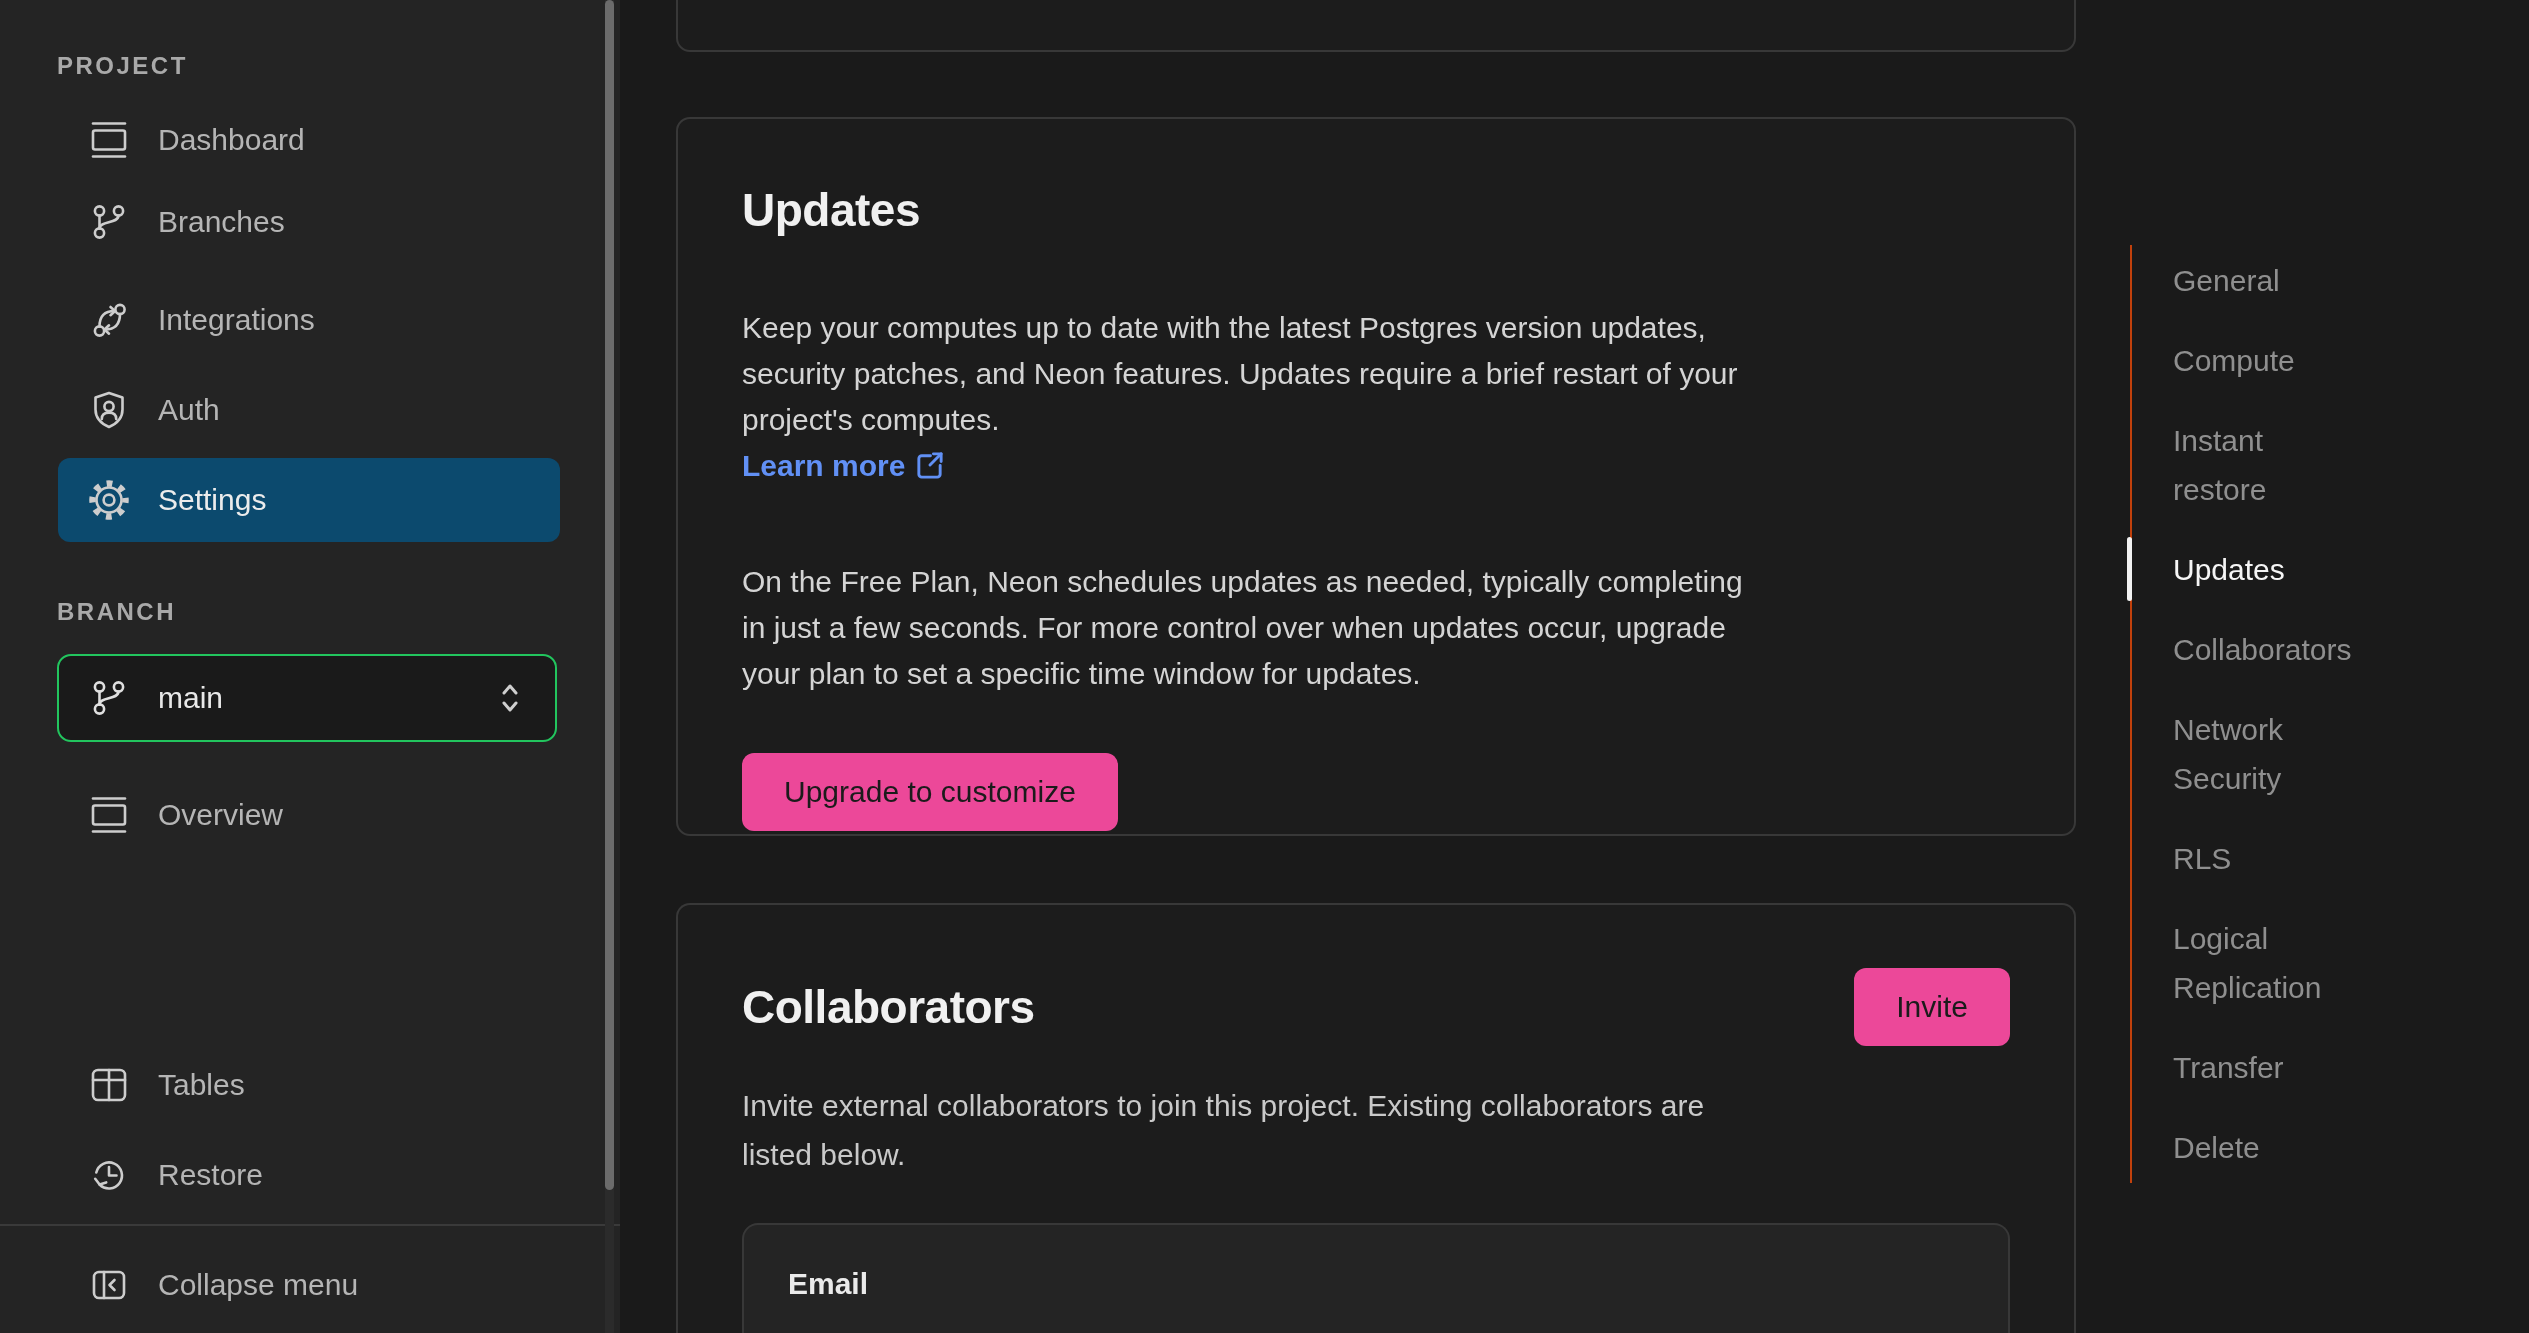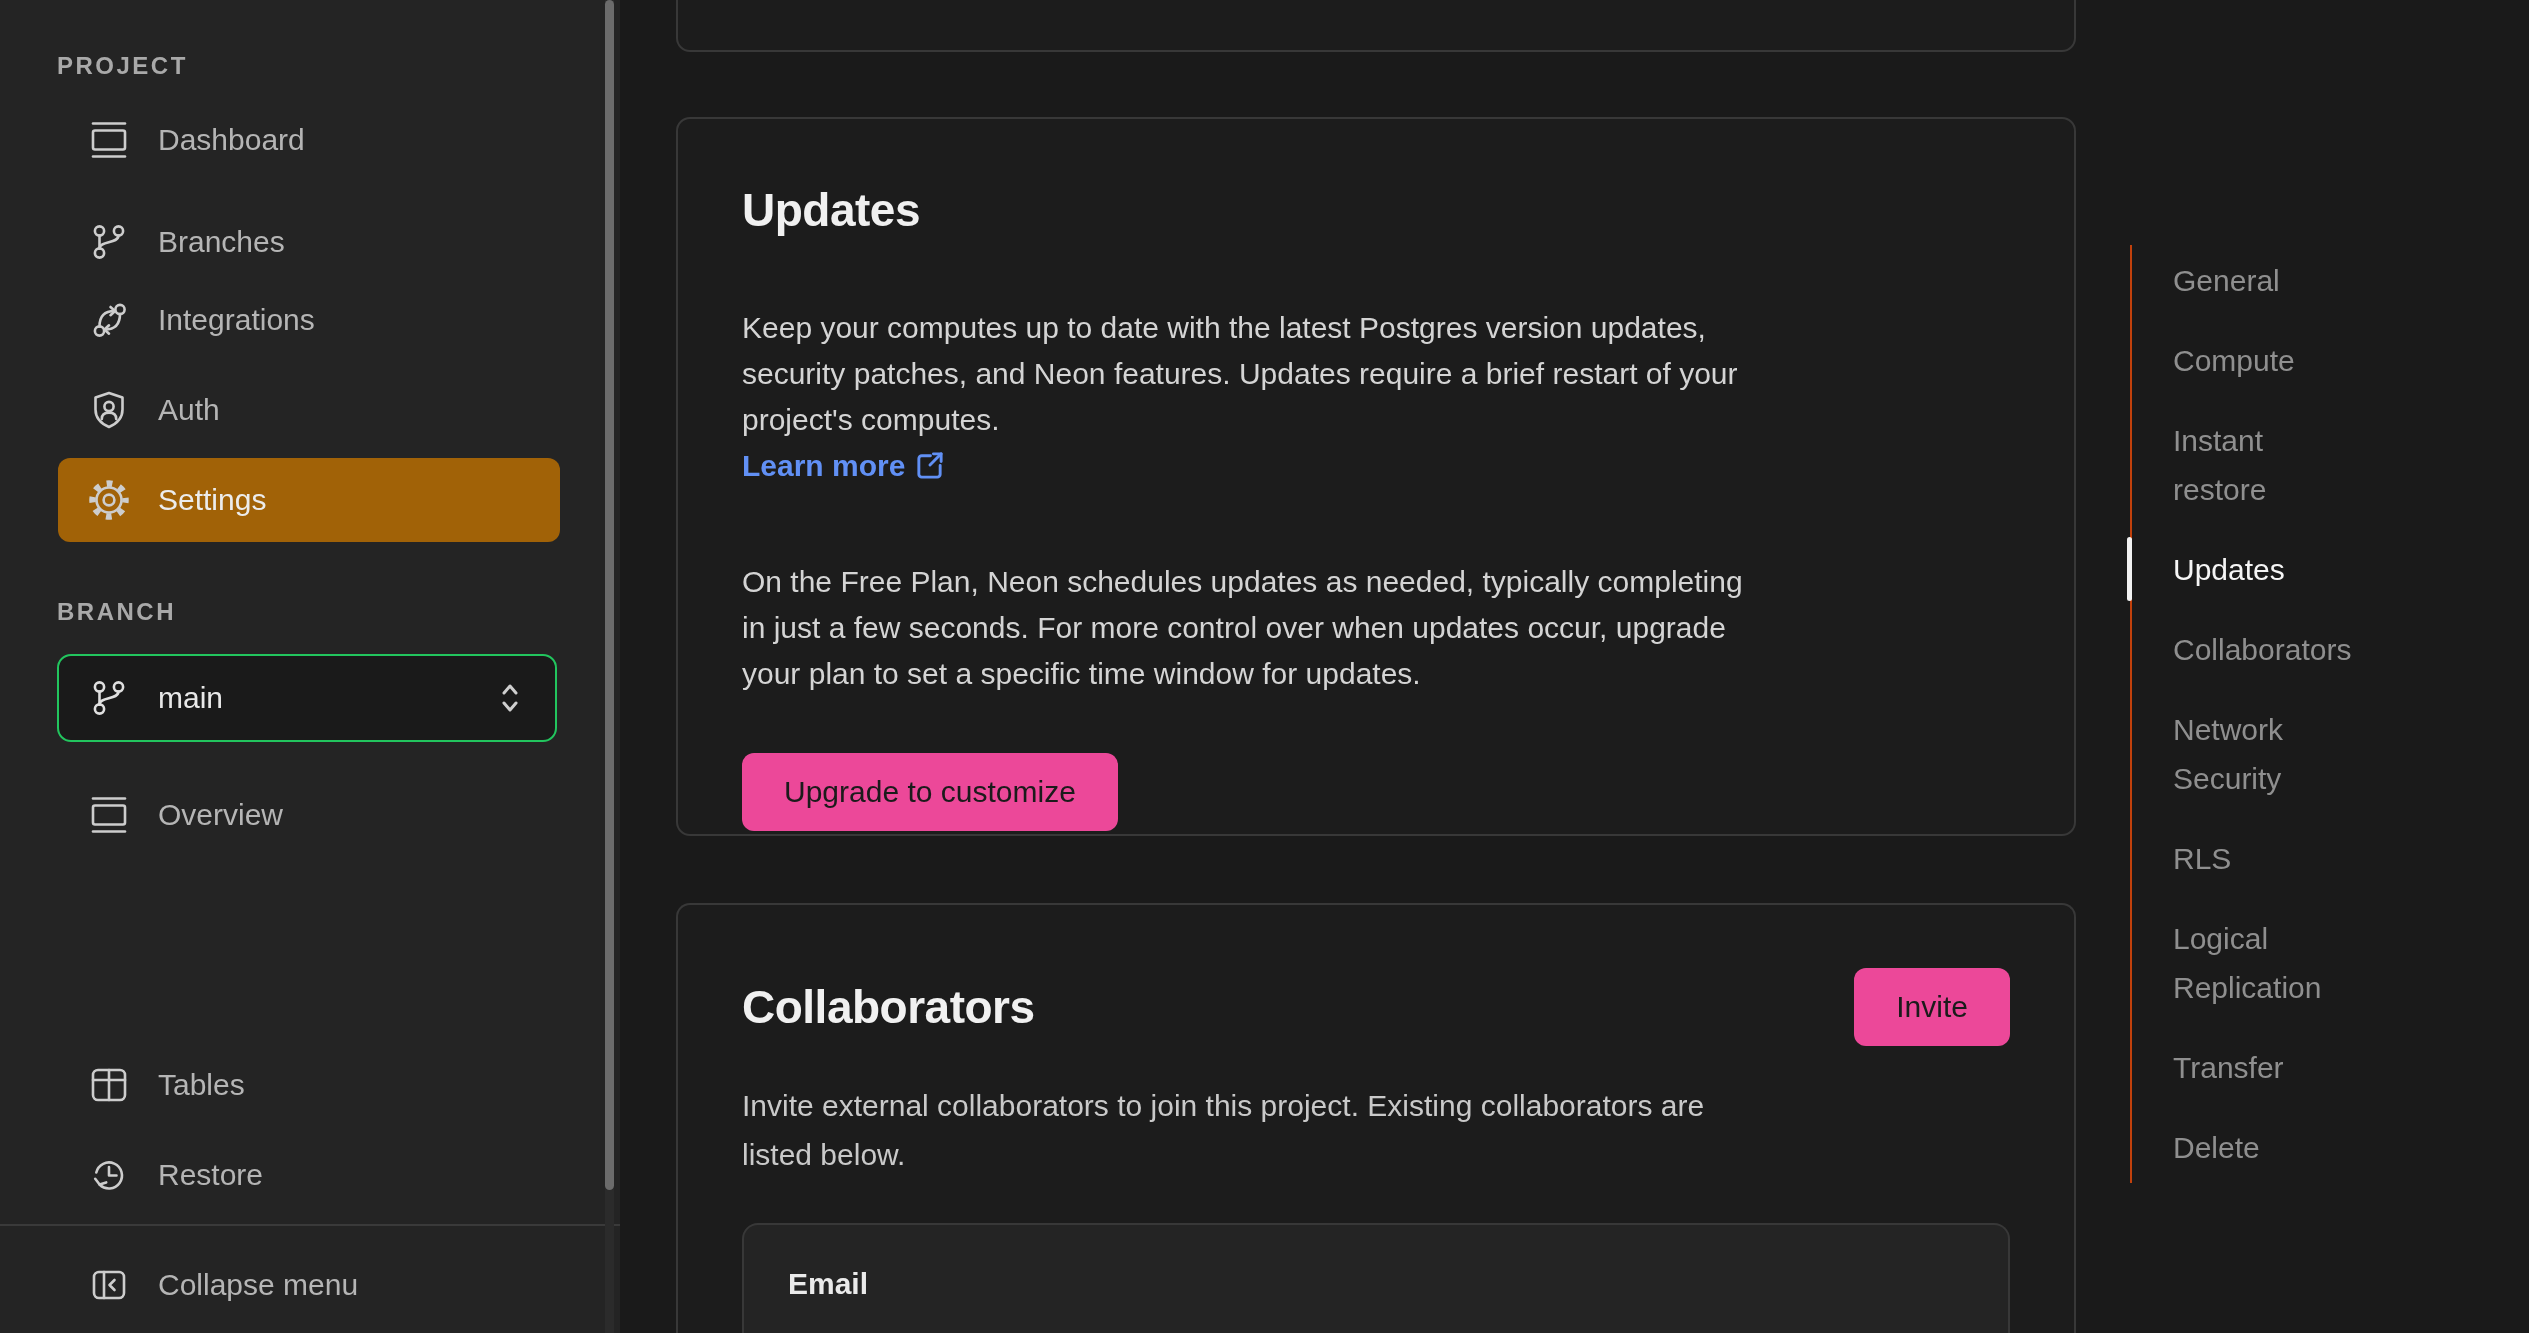--- a/index.html
+++ b/index.html
@@ -19,21 +19,21 @@
     position:absolute; left:57px;
     font-size:24px; font-weight:700; letter-spacing:2.5px;
     color:#a9a9a9;
   }
   .side-item {
     position:absolute; left:58px; width:502px; height:84px;
     display:flex; align-items:center; gap:27px;
     padding-left:29px; border-radius:12px;
     font-size:30px; color:#b5b5b5; cursor:pointer;
   }
-  .side-item.active { background:#a16207; color:#ececec; font-weight:500; }
+  .side-item.active { background:#0c4a6e; color:#ececec; font-weight:500; }
   .side-item .icon { width:44px; height:44px; display:inline-flex; color:#cdcdcd; flex:0 0 44px; }
   .side-item .icon svg { width:44px; height:44px; }
   .branch-select {
     position:absolute; left:57px; top:654px; width:500px; height:88px;
     background:#1a1a1a; border:2px solid #22c55e; border-radius:14px;
     display:flex; align-items:center; gap:27px; padding:0 28px;
     font-size:30px; font-weight:500; color:#e8e8e8; cursor:pointer;
   }
   .branch-select .icon { width:44px; height:44px; display:inline-flex; color:#e0e0e0; }
   .branch-select .chev { margin-left:auto; display:inline-flex; color:#cfcfcf; }
@@ -103,21 +103,21 @@
     <span class="icon">
       <svg viewBox="0 0 44 44" fill="none" stroke="currentColor" stroke-width="2.6" stroke-linecap="round">
         <line x1="6" y1="5.5" x2="38" y2="5.5"></line>
           <rect x="6" y="12.5" width="32" height="19" rx="2"></rect>
           <line x1="6" y1="38.5" x2="38" y2="38.5"></line>
       </svg>
     </span>
     <span>Dashboard</span>
   </div>
 
-  <div class="side-item" style="top:200px">
+  <div class="side-item" style="top:180px">
     <span class="icon">
       <svg viewBox="0 0 44 44" fill="none" stroke="currentColor" stroke-width="2.6" stroke-linecap="round">
         <circle cx="12.5" cy="11" r="4.6"></circle>
           <circle cx="31.5" cy="11" r="4.6"></circle>
           <circle cx="12.5" cy="33" r="4.6"></circle>
         <line x1="12.5" y1="15.6" x2="12.5" y2="28.4"></line>
         <path d="M31.5 15.6 C31.5 24 12.5 20.5 12.5 28.4"></path>
       </svg>
     </span>
     <span>Branches</span>

